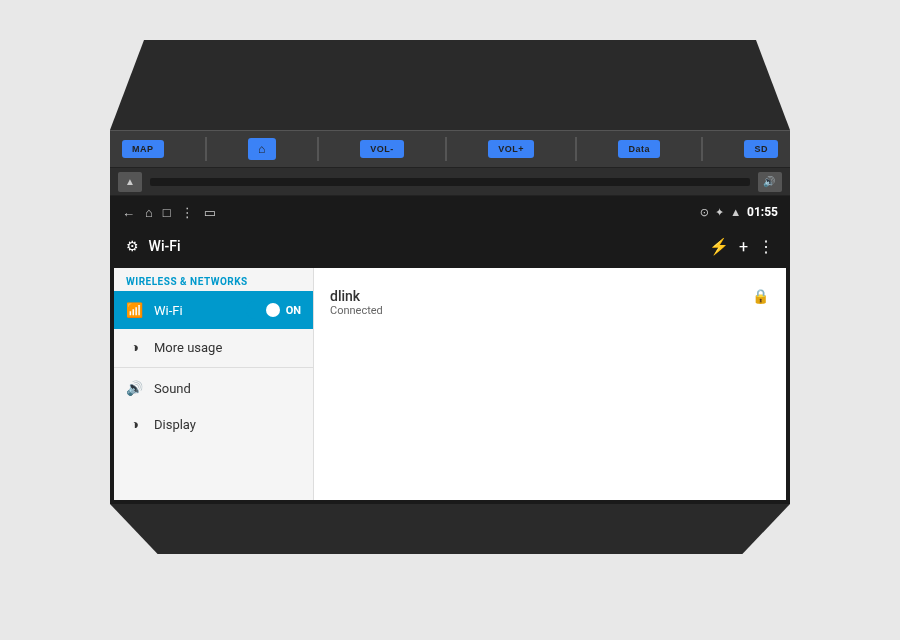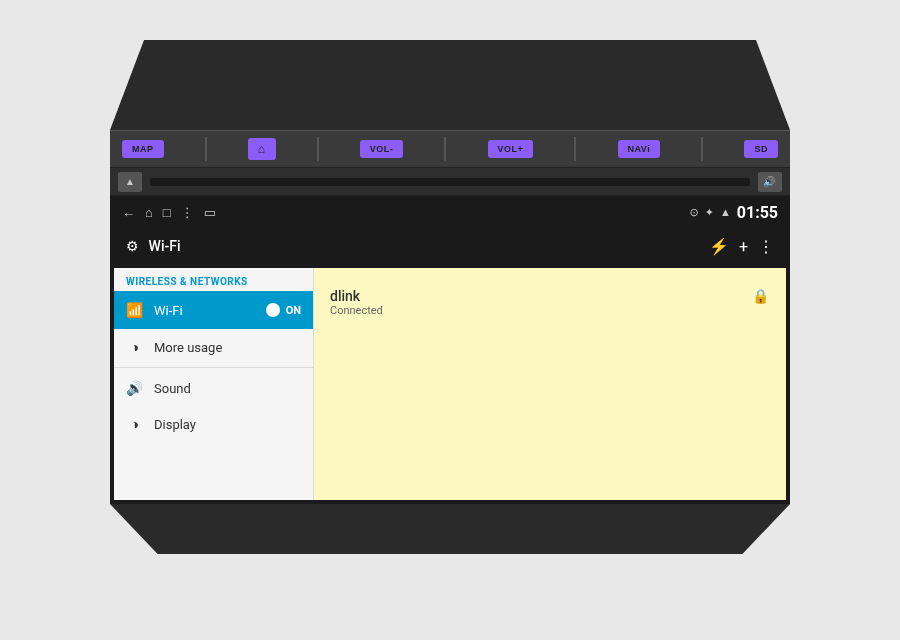--- a/index.html
+++ b/index.html
@@ -44,21 +44,21 @@
       border-bottom: 1px solid #222;
     }
 
     .btn-group {
       display: flex;
       gap: 2px;
       align-items: center;
     }
 
     .hw-btn {
-      background: #8b5cf6;
+      background: #3b82f6;
       border: none;
       border-radius: 3px;
       padding: 4px 10px;
       font-size: 9px;
       color: #222;
       cursor: pointer;
       letter-spacing: 0.5px;
       font-weight: bold;
     }
 
@@ -160,21 +160,21 @@
       font-size: 11px;
     }
 
     .status-icon {
       font-size: 11px;
       color: #ccc;
     }
 
     .clock {
       color: #fff;
-      font-size: 16px;
+      font-size: 12px;
       font-weight: bold;
     }
 
     
     .settings-header {
       width: 100%;
       height: 44px;
       background: #1a1a1a;
       display: flex;
       align-items: center;
@@ -270,21 +270,21 @@
 
     .divider {
       height: 1px;
       background: #ddd;
       margin: 2px 0;
     }
 
     
     .network-panel {
       flex: 1;
-      background: #fef9c3;
+      background: #ffffff;
       padding: 8px 0;
     }
 
     .network-item {
       display: flex;
       align-items: flex-start;
       padding: 12px 16px;
       gap: 10px;
       cursor: pointer;
     }
@@ -337,21 +337,21 @@
     <div class="btn-group">
       <button class="hw-btn">MAP</button>
     </div>
     <div class="hw-btn-separator"></div>
     <button class="hw-btn" style="font-size:12px;">⌂</button>
     <div class="hw-btn-separator"></div>
     <button class="hw-btn">VOL-</button>
     <div class="hw-btn-separator"></div>
     <button class="hw-btn">VOL+</button>
     <div class="hw-btn-separator"></div>
-    <button class="hw-btn">NAVi</button>
+    <button class="hw-btn">Data</button>
     <div class="hw-btn-separator"></div>
     <button class="hw-btn">SD</button>
   </div>
 
   <div class="slot-row">
     <div class="eject-btn">▲</div>
     <div class="cd-slot"></div>
     <div class="speaker-btn">🔊</div>
   </div>
 

